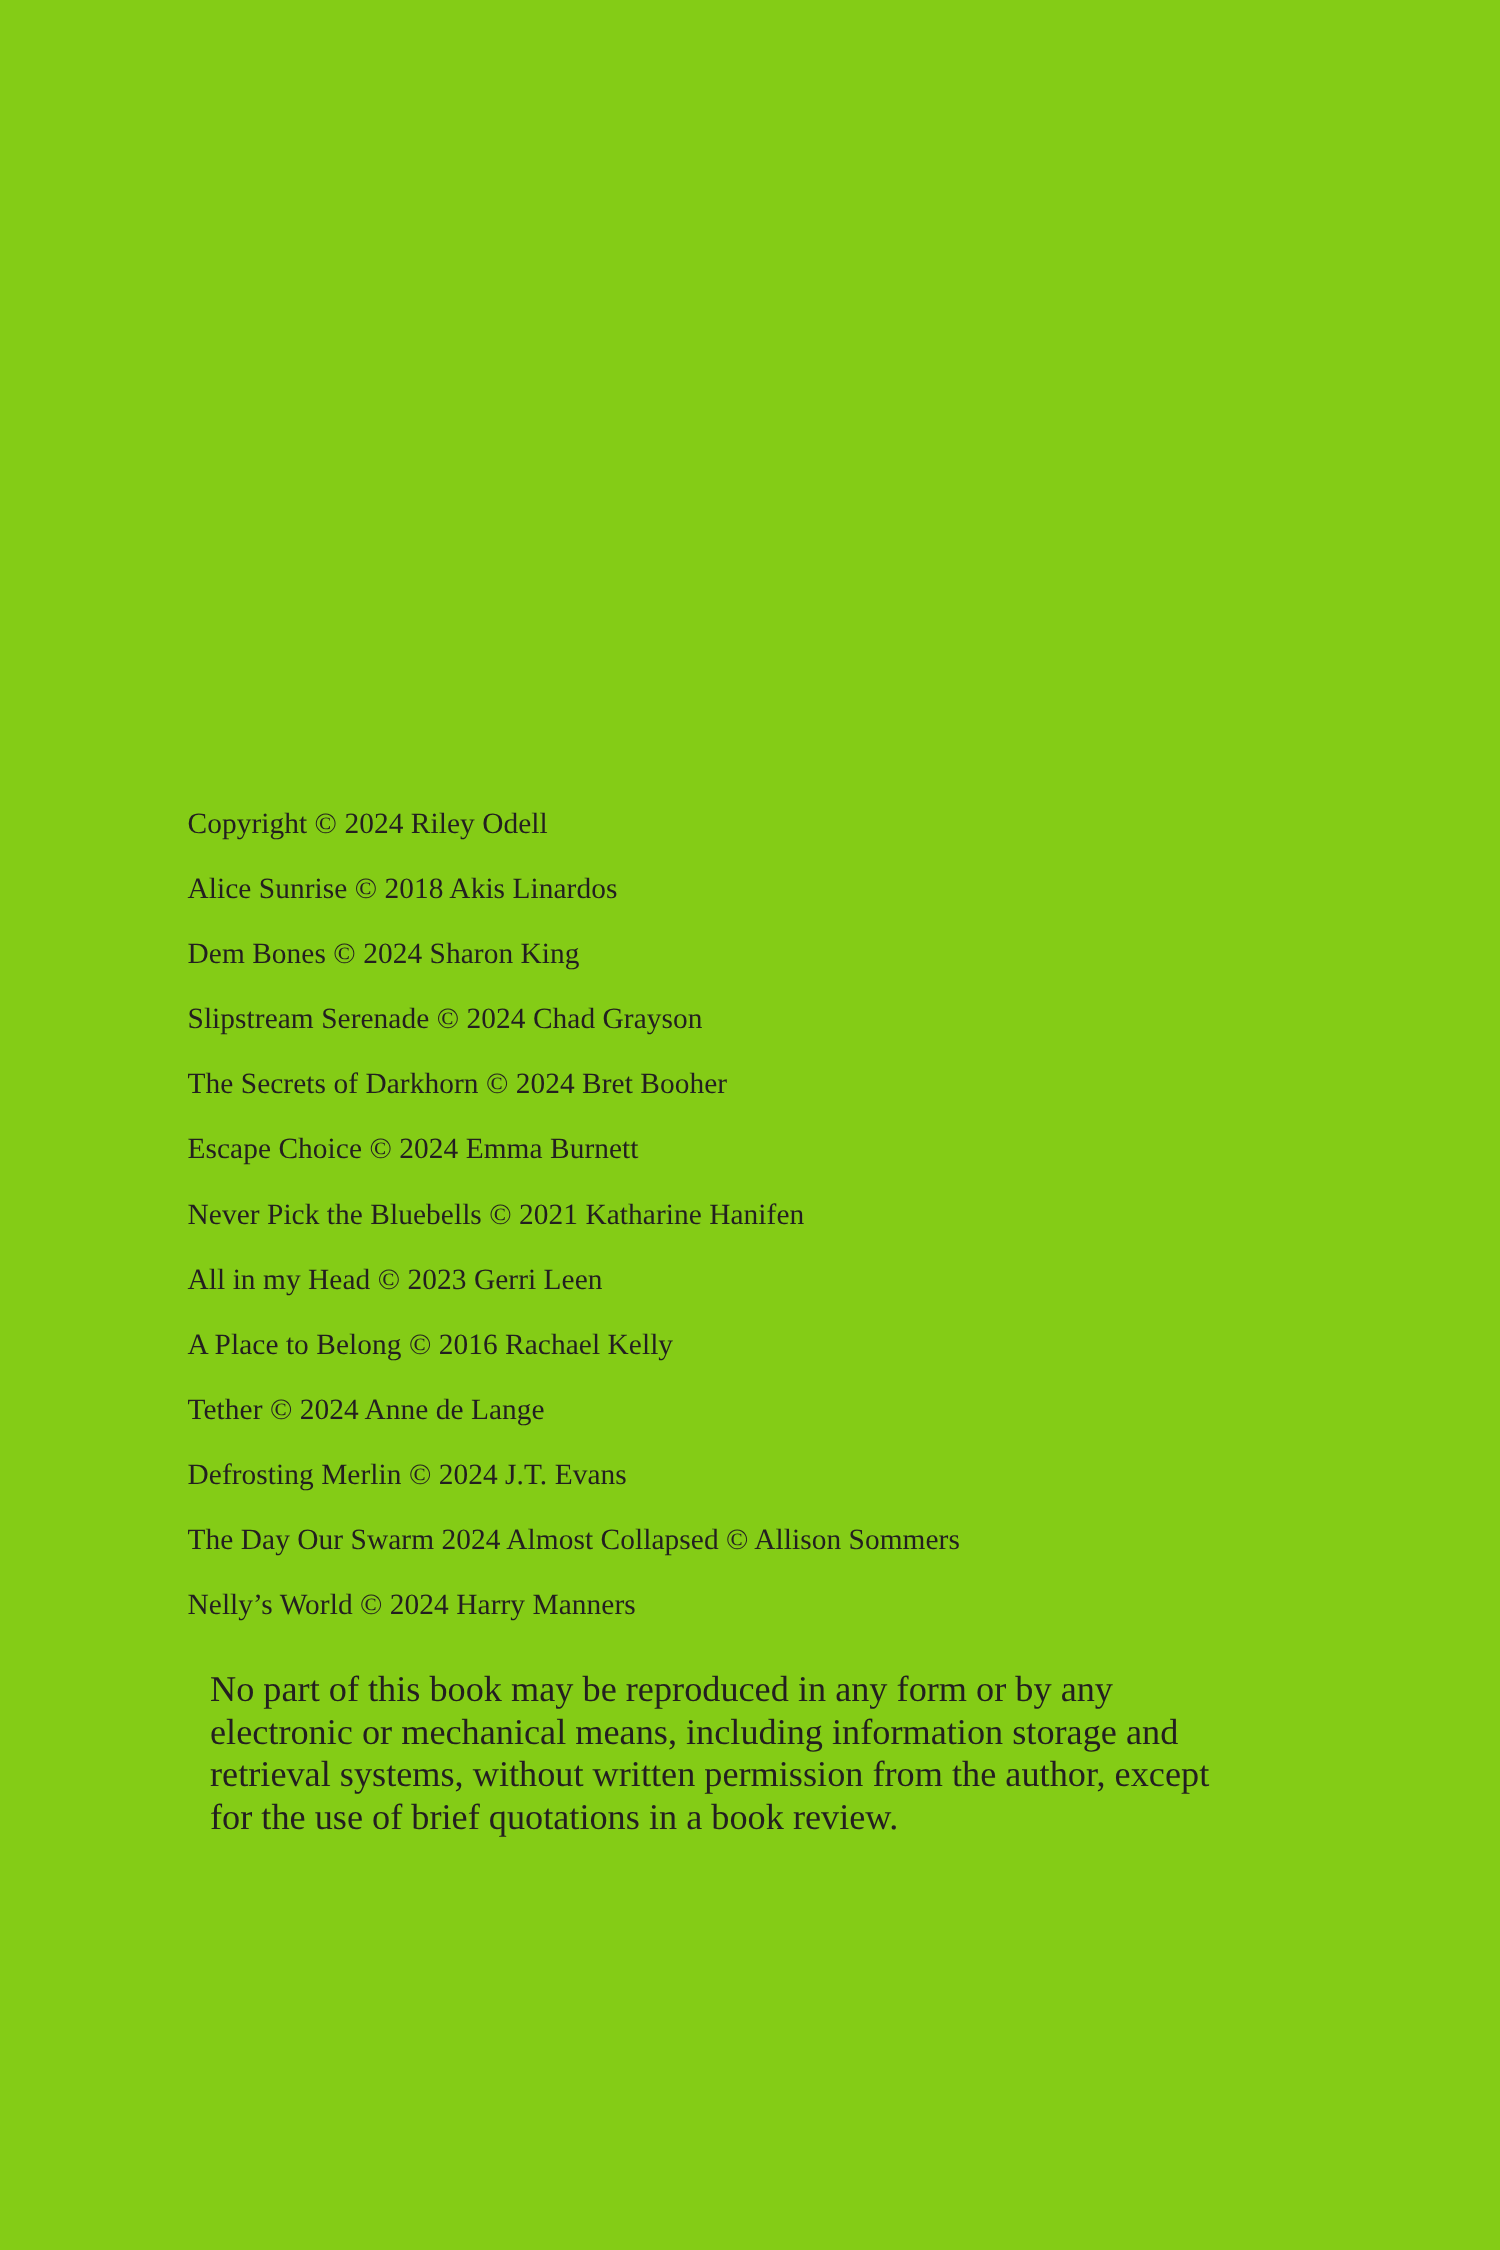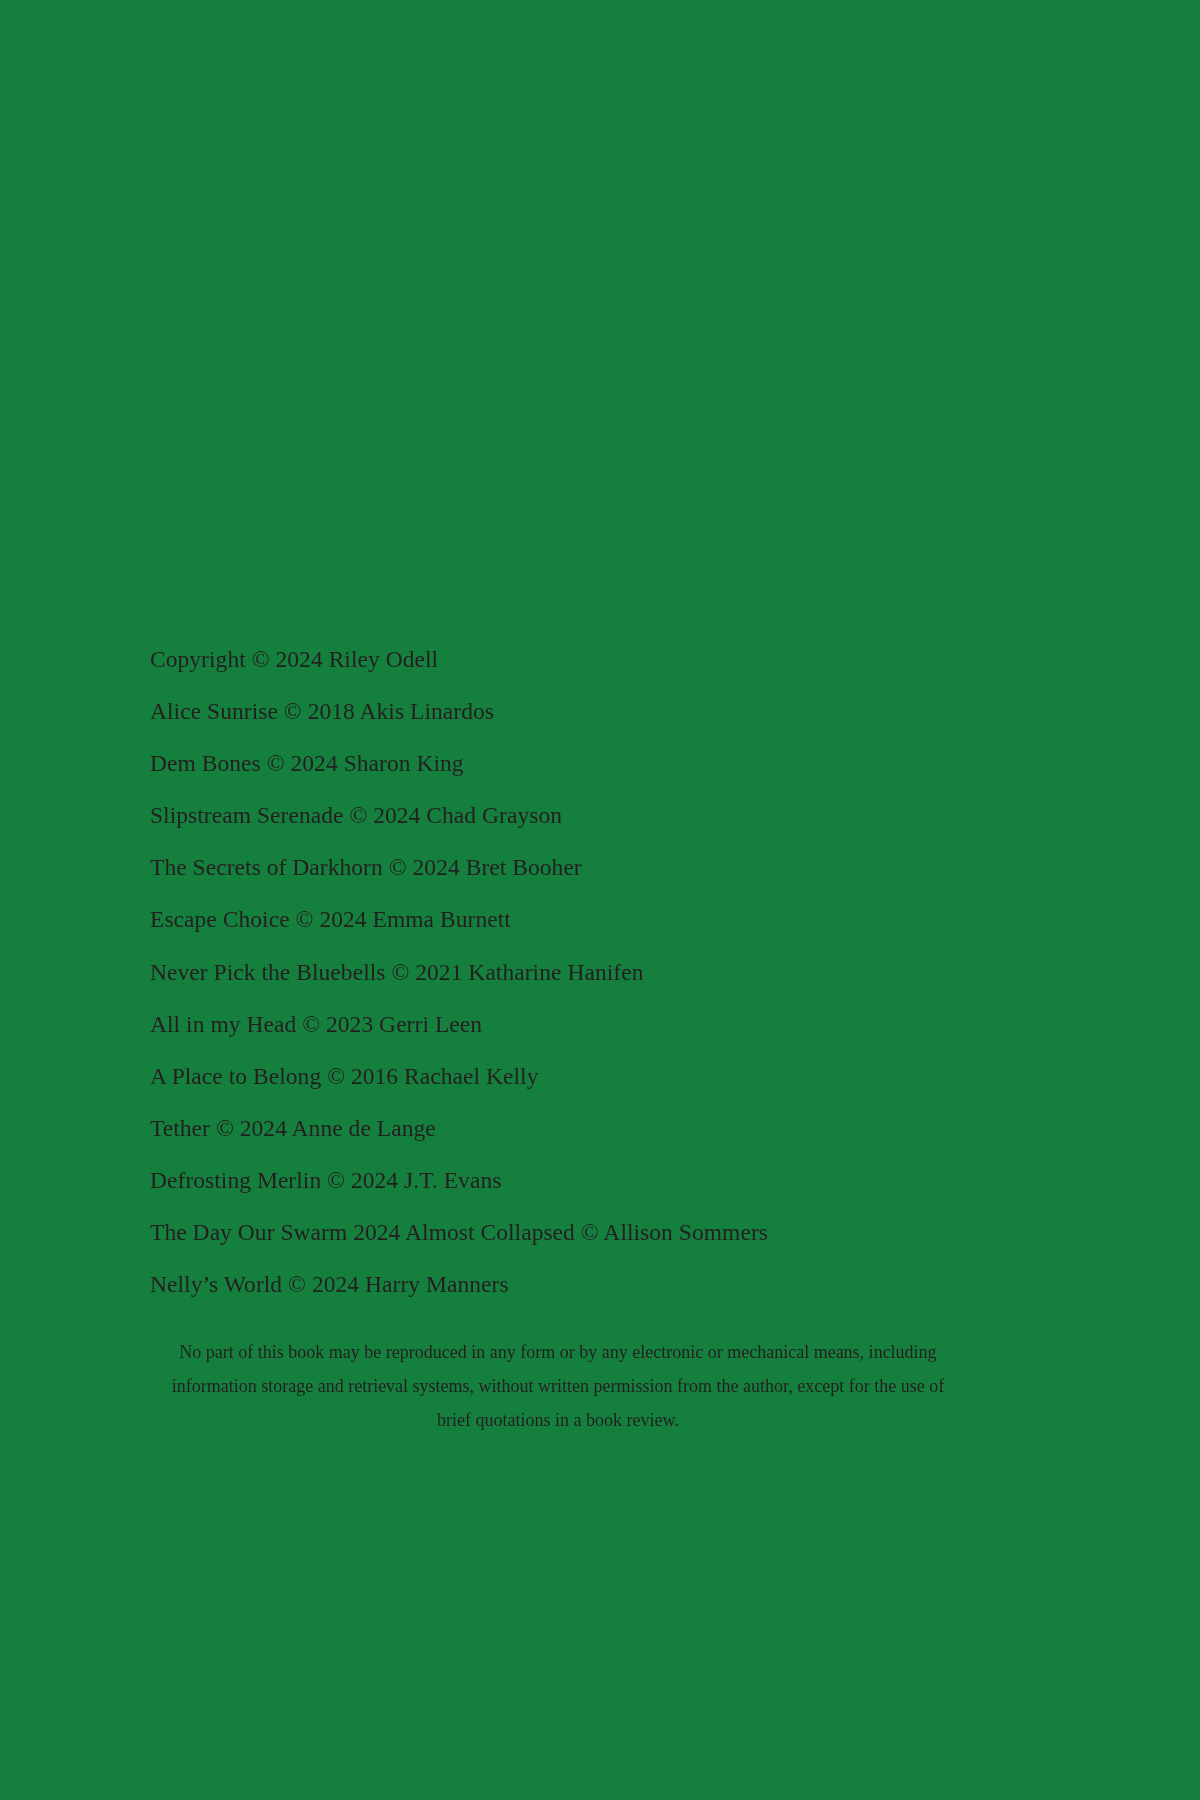--- a/index.html
+++ b/index.html
@@ -14,21 +14,21 @@
     font-family: "Liberation Serif", "DejaVu Serif", serif;
     color: #231f20;
     overflow: hidden;
   }
 
   .page {
     position: relative;
     width: 1200px;
     height: 1800px;
     box-sizing: border-box;
-    background: #15803d;
+    background: #84cc16;
   }
 
   
   .content {
     position: absolute;
     left: 150px;
     top: 648px;
     width: 870px;
   }
 
@@ -52,26 +52,26 @@
   }
 
   .rights-line {
     font-size: 23.5px;
     line-height: 1.0;
     color: #231f20;
     margin: 0 0 28px 0;
   }
 
   .rights-paragraph {
-    font-size: 18px;
+    font-size: 29px;
     line-height: 34.2px;
     color: #231f20;
-    margin: 8px;
+    margin: 18px;
     width: 800px;
-    text-align: center;
+    text-align: left;
   }
 </style>
 </head>
 <body>
 
 <div class="page">
 
   <div class="content">
 
     <ul class="credits">

